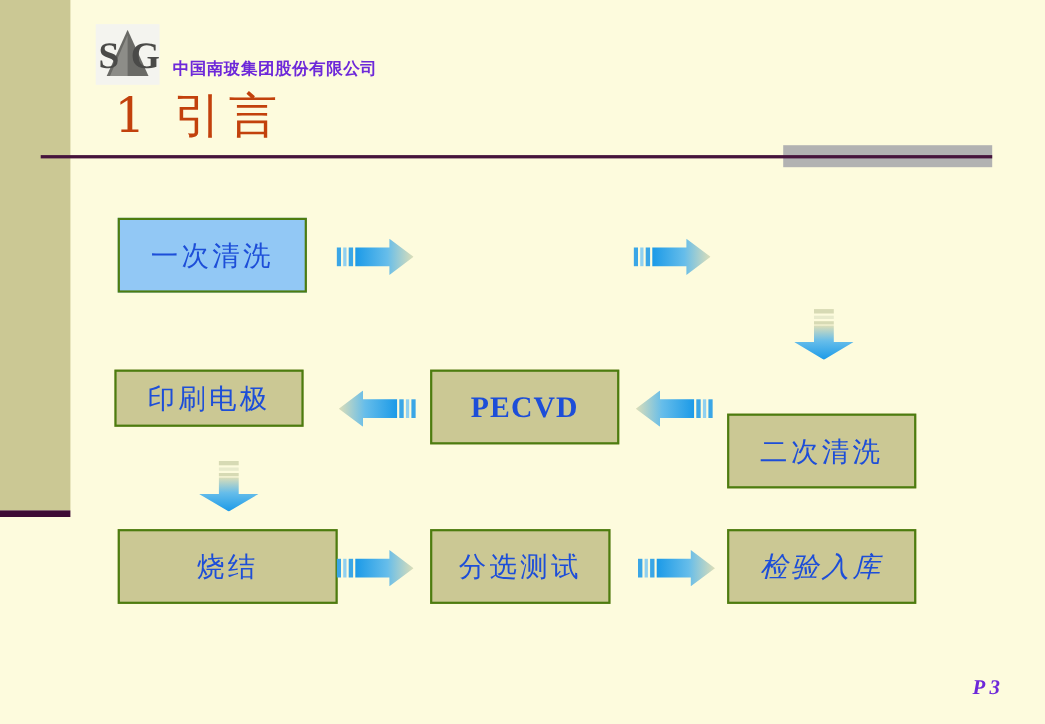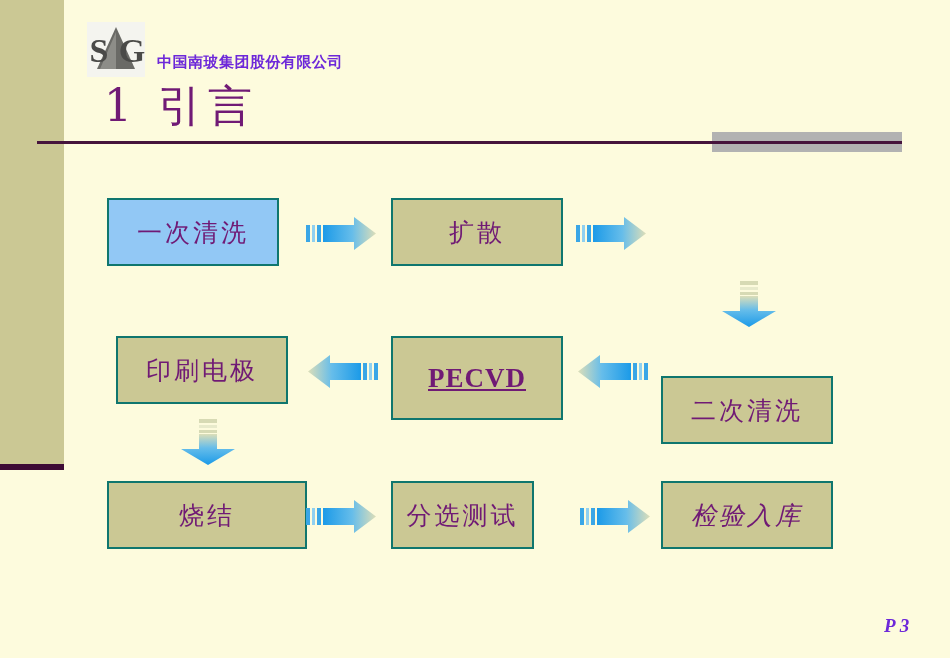--- a/index.html
+++ b/index.html
@@ -74,21 +74,21 @@
     letter-spacing: 0.2px;
     font-family: "Liberation Serif", "DejaVu Serif", serif;
     white-space: nowrap;
   }
 
   .slide-title {
     position: absolute;
     left: 104px;
     top: 82px;
     font-size: 44px;
-    color: #701a75;
+    color: #c2410c;
     font-family: "DejaVu Serif", "Liberation Serif", serif;
     letter-spacing: 6px;
     white-space: nowrap;
     line-height: 1.1;
   }
 
   .title-rule {
     position: absolute;
     left: 37px;
     top: 141px;
@@ -111,26 +111,26 @@
   .flow {
     position: absolute;
     left: 0;
     top: 0;
     width: 950px;
     height: 658px;
   }
   .node {
     position: absolute;
     box-sizing: border-box;
-    border: 2px solid #0f766e;
+    border: 2px solid #4d7c0f;
     background: #cbc894;
     display: flex;
     align-items: center;
     justify-content: center;
-    color: #701a75;
+    color: #1d4ed8;
     font-size: 25px;
     letter-spacing: 3px;
     font-family: "DejaVu Serif", "Liberation Serif", serif;
     white-space: nowrap;
   }
   .node.highlight {
     background: #92c8f5;
   }
   .node.latin {
     font-weight: bold;
@@ -208,53 +208,52 @@
 
     <div class="arrow" style="left:306px; top:217px;">
       <svg width="70" height="33" viewBox="0 0 70 33">
         <rect x="0" y="8" width="4" height="17" fill="#3aa6e6"></rect>
         <rect x="6" y="8" width="3" height="17" fill="#8fd0f0"></rect>
         <rect x="11" y="8" width="4" height="17" fill="#3aa6e6"></rect>
         <path d="M17,8 L48,8 L48,0 L70,16.5 L48,33 L48,25 L17,25 Z" fill="url(#gradRight)"></path>
       </svg>
     </div>
 
-    <div class="node" style="left:391px; top:198px; width:172px; height:68px;">扩散</div>
 
     <div class="arrow" style="left:576px; top:217px;">
       <svg width="70" height="33" viewBox="0 0 70 33">
         <rect x="0" y="8" width="4" height="17" fill="#3aa6e6"></rect>
         <rect x="6" y="8" width="3" height="17" fill="#8fd0f0"></rect>
         <rect x="11" y="8" width="4" height="17" fill="#3aa6e6"></rect>
         <path d="M17,8 L48,8 L48,0 L70,16.5 L48,33 L48,25 L17,25 Z" fill="url(#gradRight)"></path>
       </svg>
     </div>
 
 
     <div class="arrow" style="left:722px; top:281px;">
       <svg width="54" height="46" viewBox="0 0 54 46">
         <rect x="18" y="0" width="18" height="4" fill="#d7dab4"></rect>
         <rect x="18" y="6" width="18" height="3" fill="#e8eacb"></rect>
         <rect x="18" y="11" width="18" height="3" fill="#d7dab4"></rect>
         <path d="M18,15 L36,15 L36,30 L54,30 L27,46 L0,30 L18,30 Z" fill="url(#gradDown)"></path>
       </svg>
     </div>
 
-    <div class="node" style="left:116px; top:336px; width:172px; height:68px;font-family:Liberation Mono, monospace;">印刷电极</div>
+    <div class="node" style="left:104px; top:336px; width:172px; height:52px;font-family:Liberation Mono, monospace;">印刷电极</div>
 
     <div class="arrow" style="left:308px; top:355px;">
       <svg width="70" height="33" viewBox="0 0 70 33">
         <rect x="66" y="8" width="4" height="17" fill="#3aa6e6"></rect>
         <rect x="61" y="8" width="3" height="17" fill="#8fd0f0"></rect>
         <rect x="55" y="8" width="4" height="17" fill="#3aa6e6"></rect>
         <path d="M53,8 L22,8 L22,0 L0,16.5 L22,33 L22,25 L53,25 Z" fill="url(#gradLeft)"></path>
       </svg>
     </div>
 
-    <div class="node latin" style="left:391px; top:336px; width:172px; height:84px;text-decoration:underline;">PECVD</div>
+    <div class="node latin" style="left:391px; top:336px; width:172px; height:68px;">PECVD</div>
 
     <div class="arrow" style="left:578px; top:355px;">
       <svg width="70" height="33" viewBox="0 0 70 33">
         <rect x="66" y="8" width="4" height="17" fill="#3aa6e6"></rect>
         <rect x="61" y="8" width="3" height="17" fill="#8fd0f0"></rect>
         <rect x="55" y="8" width="4" height="17" fill="#3aa6e6"></rect>
         <path d="M53,8 L22,8 L22,0 L0,16.5 L22,33 L22,25 L53,25 Z" fill="url(#gradLeft)"></path>
       </svg>
     </div>
 
@@ -273,21 +272,21 @@
 
     <div class="arrow" style="left:306px; top:500px;">
       <svg width="70" height="33" viewBox="0 0 70 33">
         <rect x="0" y="8" width="4" height="17" fill="#3aa6e6"></rect>
         <rect x="6" y="8" width="3" height="17" fill="#8fd0f0"></rect>
         <rect x="11" y="8" width="4" height="17" fill="#3aa6e6"></rect>
         <path d="M17,8 L48,8 L48,0 L70,16.5 L48,33 L48,25 L17,25 Z" fill="url(#gradRight)"></path>
       </svg>
     </div>
 
-    <div class="node" style="left:391px; top:481px; width:143px; height:68px;">分选测试</div>
+    <div class="node" style="left:391px; top:481px; width:164px; height:68px;">分选测试</div>
 
     <div class="arrow" style="left:580px; top:500px;">
       <svg width="70" height="33" viewBox="0 0 70 33">
         <rect x="0" y="8" width="4" height="17" fill="#3aa6e6"></rect>
         <rect x="6" y="8" width="3" height="17" fill="#8fd0f0"></rect>
         <rect x="11" y="8" width="4" height="17" fill="#3aa6e6"></rect>
         <path d="M17,8 L48,8 L48,0 L70,16.5 L48,33 L48,25 L17,25 Z" fill="url(#gradRight)"></path>
       </svg>
     </div>
 

